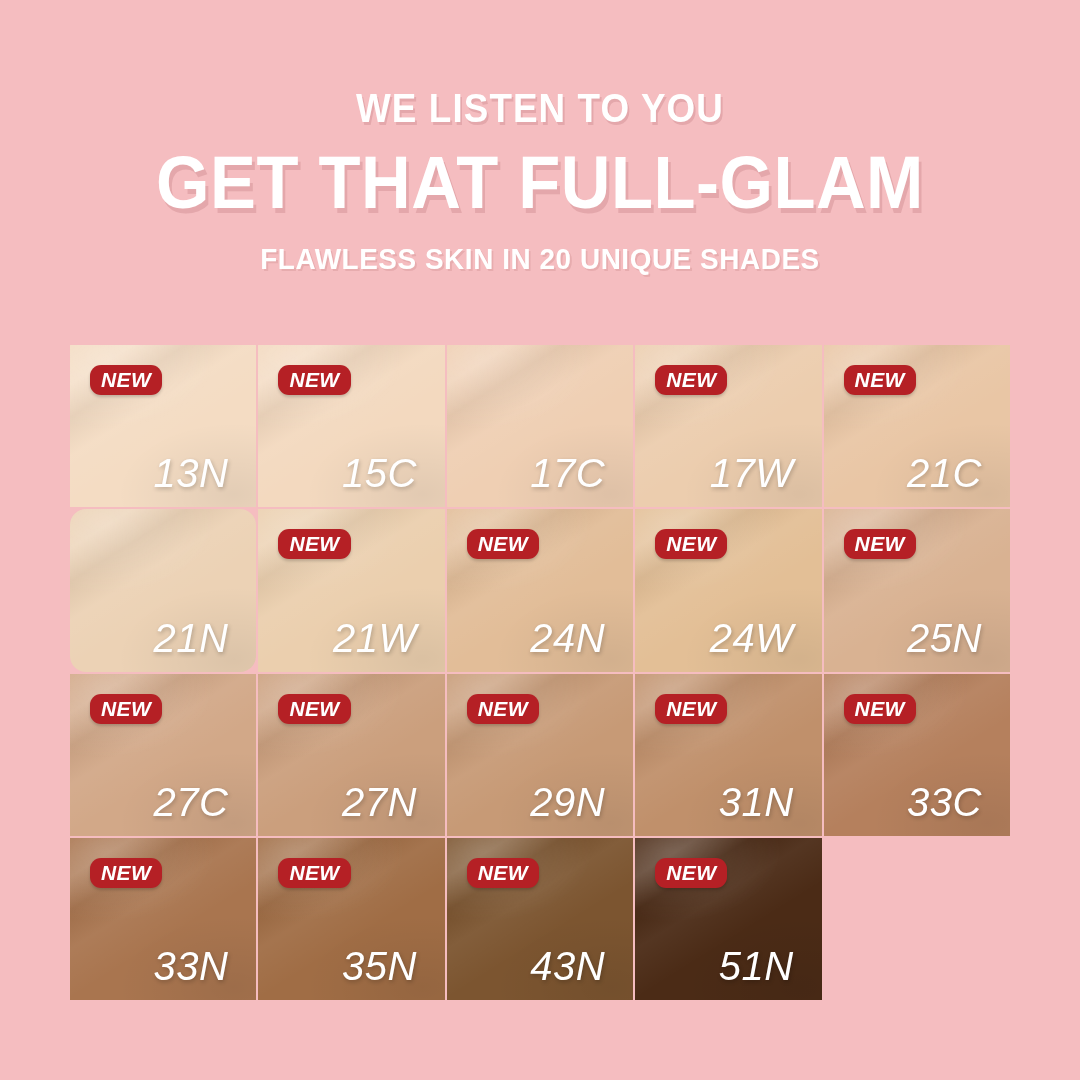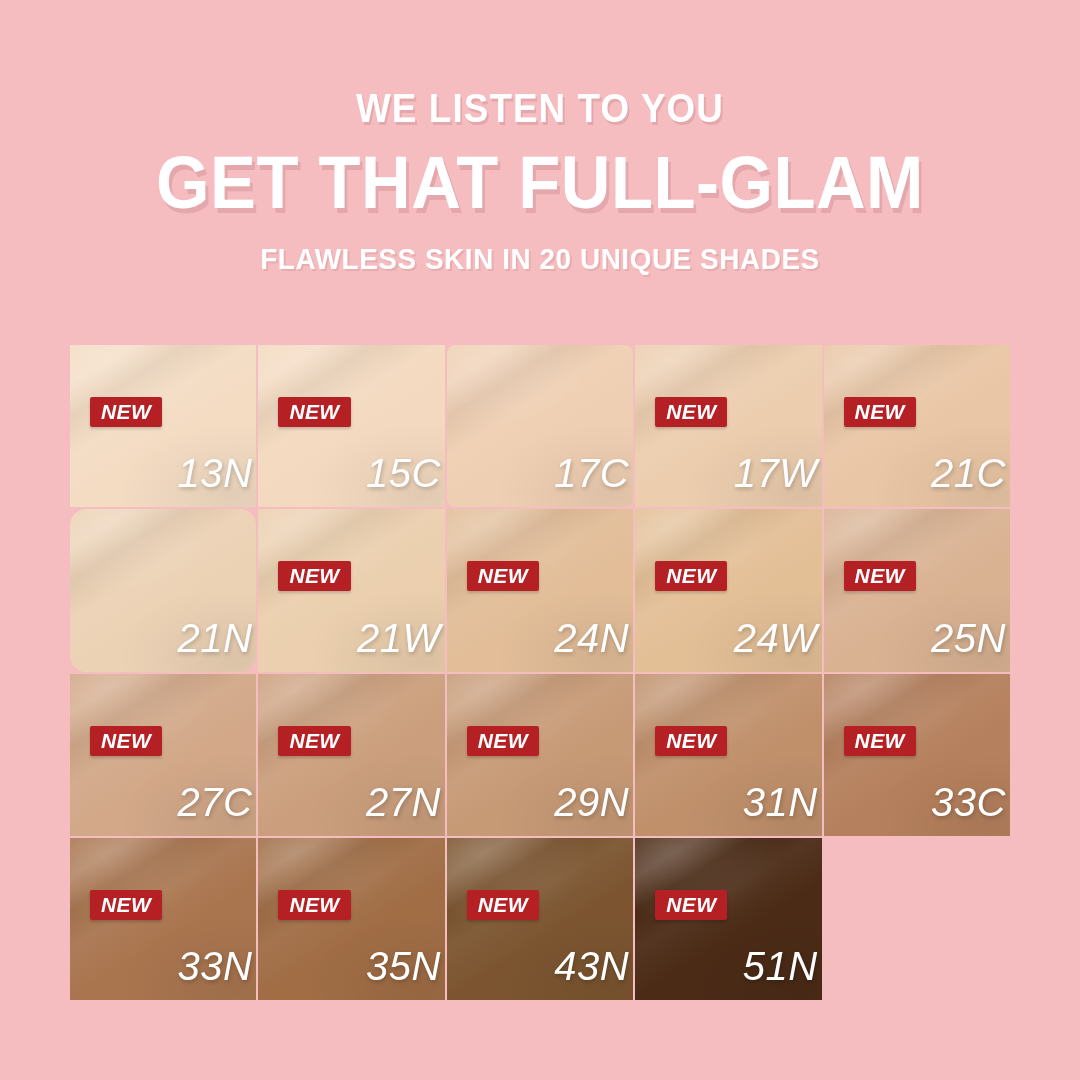--- a/index.html
+++ b/index.html
@@ -75,30 +75,29 @@
   .badge {
     position:absolute;
     left:20px; top:20px;
     background:#b52025;
     color:#ffffff;
     font-size:21px;
     font-weight:bold;
     font-style:italic;
     letter-spacing:0.4px;
     padding:4px 11px 5px 11px;
-    border-radius:2px;
+    border-radius:11px;
     line-height:1.0;
     z-index:3;
     box-shadow:0 2px 3px rgba(0,0,0,0.18);
-    margin-top:32px;
   }
 
   .shade-code {
     position:absolute;
-    right:4px; bottom:14px;
+    right:28px; bottom:14px;
     color:#ffffff;
     font-size:40px;
     font-style:italic;
     font-weight:normal;
     letter-spacing:0.5px;
     line-height:1.0;
     z-index:3;
     text-shadow:1px 2px 4px rgba(0,0,0,0.22);
     text-align:right;
   }
@@ -116,21 +115,21 @@
 
   <div id="grid">
       <div class="swatch" style="background: rgb(244, 220, 195);">
         <span class="badge">NEW</span>
         <span class="shade-code">13N</span>
       </div>
       <div class="swatch" style="background: rgb(243, 217, 191);">
         <span class="badge">NEW</span>
         <span class="shade-code">15C</span>
       </div>
-      <div class="swatch" style="background: rgb(239, 207, 179); border-radius: 8px;">
+      <div class="swatch" style="background: rgb(239, 207, 179);">
         <span class="shade-code">17C</span>
       </div>
       <div class="swatch" style="background: rgb(236, 205, 174);">
         <span class="badge">NEW</span>
         <span class="shade-code">17W</span>
       </div>
       <div class="swatch" style="background: rgb(233, 198, 165);">
         <span class="badge">NEW</span>
         <span class="shade-code">21C</span>
       </div>

